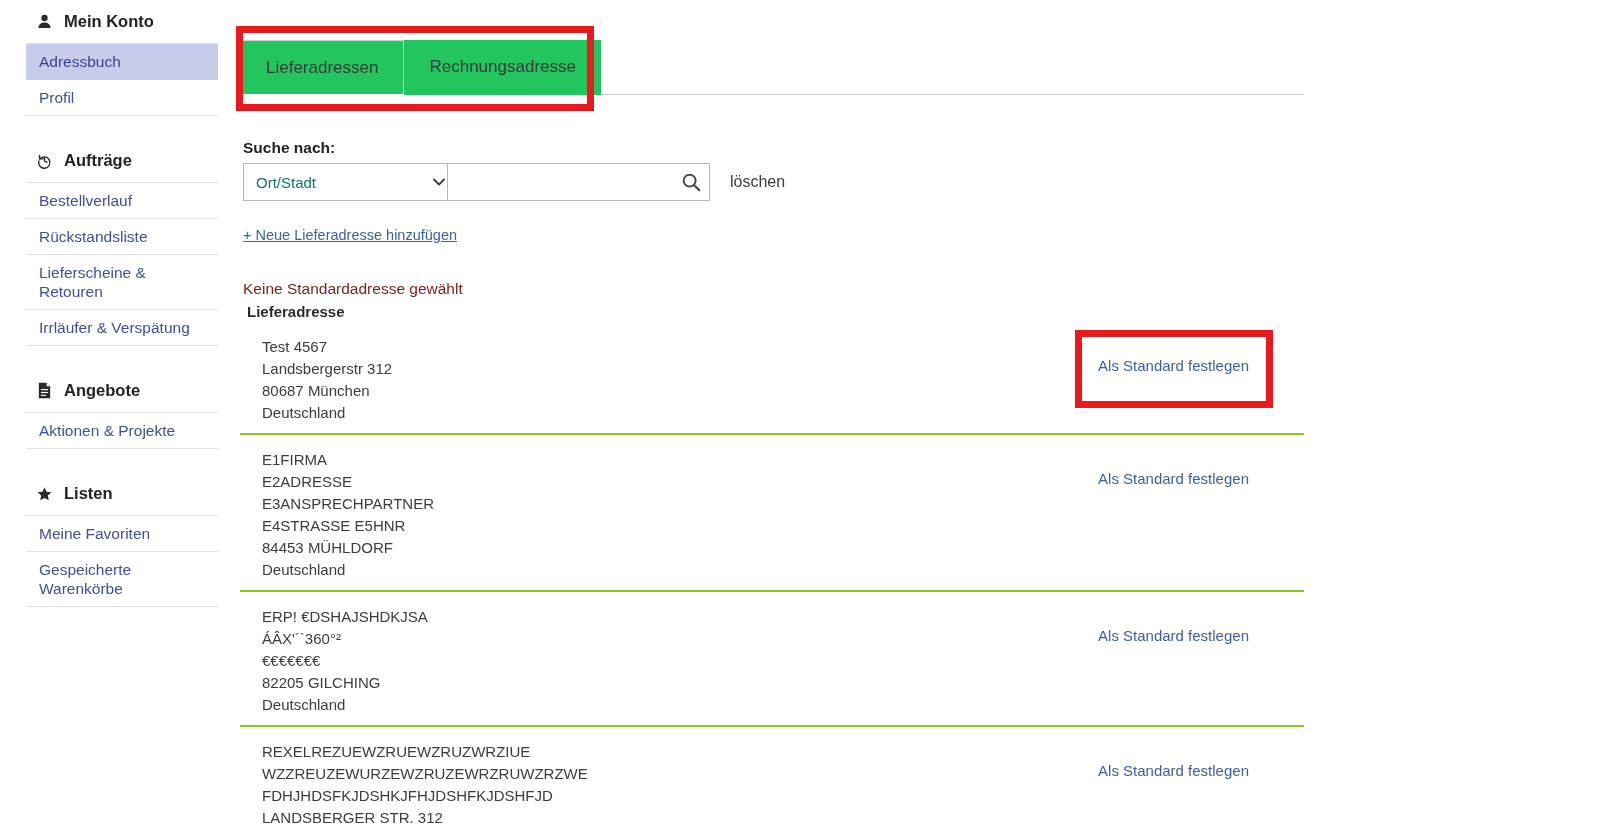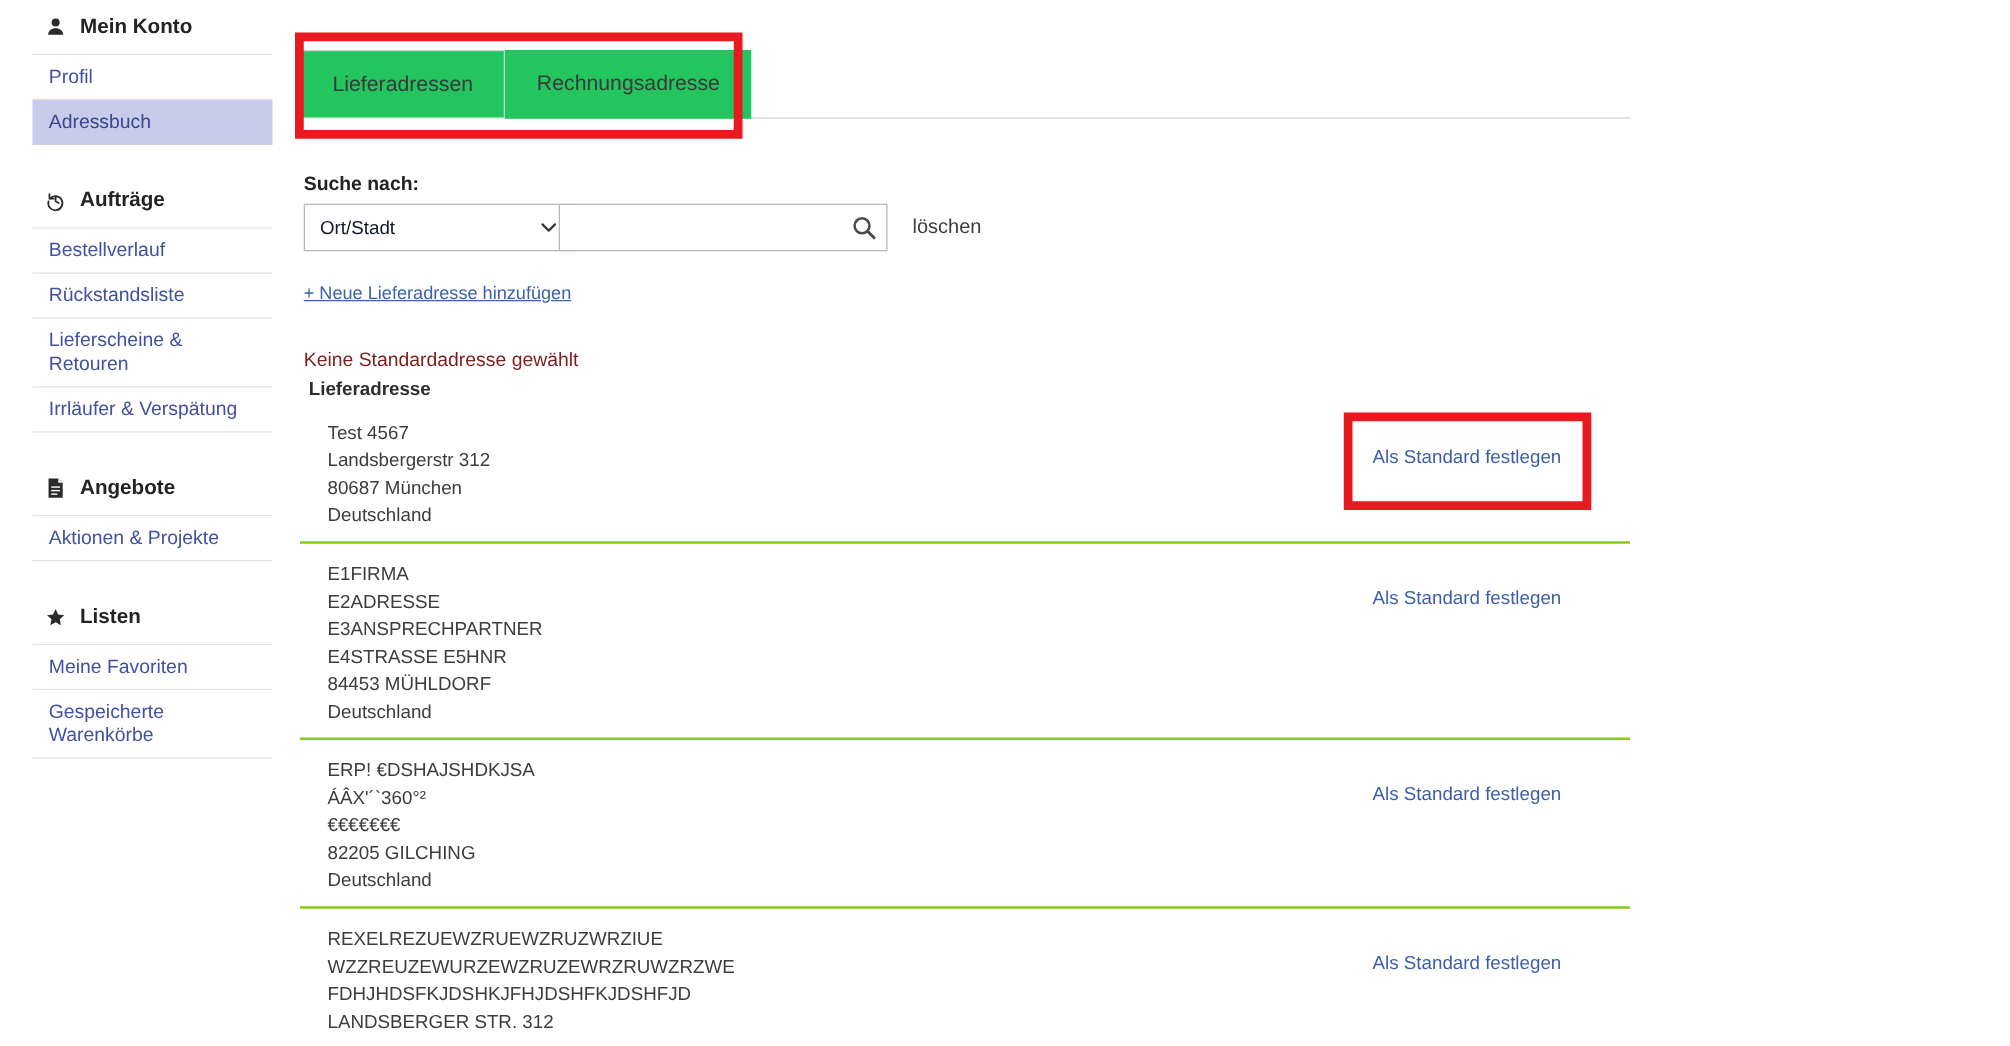--- a/index.html
+++ b/index.html
@@ -78,21 +78,21 @@
   .filter-select {
     position: absolute;
     left: 3px; top: 163px;
     width: 218px; height: 38px;
     border: 1px solid #b7b7b7;
     display: flex;
     align-items: center;
     justify-content: space-between;
     padding: 0 13px 0 12px;
     font-size: 15px;
-    color: #0f172a;
+    color: #0f766e;
     cursor: pointer;
     background: #fff;
   }
   .search-box {
     position: absolute;
     left: 207px; top: 163px;
     width: 263px; height: 38px;
     border: 1px solid #b7b7b7;
     display: flex;
     align-items: center;
@@ -184,22 +184,22 @@
     <div class="side-section">
       <div class="side-header">
         <span class="icon">
           <svg width="17" height="17" viewBox="0 0 24 24">
             <circle cx="12" cy="7" r="4.5" fill="#2b2b2b"></circle>
             <path d="M3.5 21c0-4.7 3.8-7.5 8.5-7.5s8.5 2.8 8.5 7.5z" fill="#2b2b2b"></path>
           </svg>
         </span>
         <span>Mein Konto</span>
       </div>
+      <div class="side-item active">Adressbuch</div>
       <div class="side-item">Profil</div>
-      <div class="side-item active">Adressbuch</div>
     </div>
     <div class="side-section">
       <div class="side-header">
         <span class="icon">
           <svg width="18" height="18" viewBox="0 0 24 24">
             <path d="M5 4v5h5" fill="none" stroke="#2b2b2b" stroke-width="2" stroke-linecap="round" stroke-linejoin="round"></path>
             <path d="M5.6 9A8 8 0 1 1 4 12" fill="none" stroke="#2b2b2b" stroke-width="2" stroke-linecap="round"></path>
             <path d="M12 7.5V12l3.5 2" fill="none" stroke="#2b2b2b" stroke-width="2" stroke-linecap="round" stroke-linejoin="round"></path>
           </svg>
         </span>

